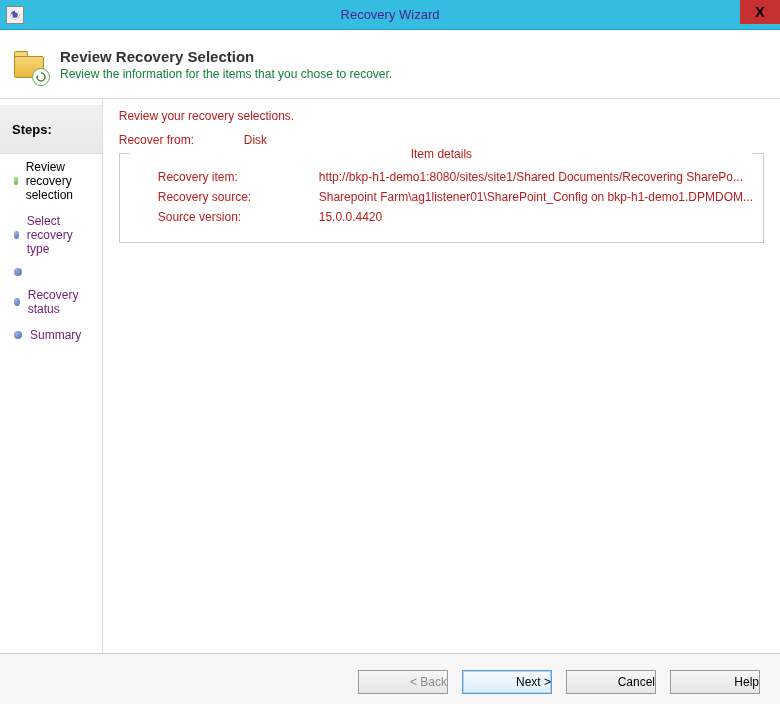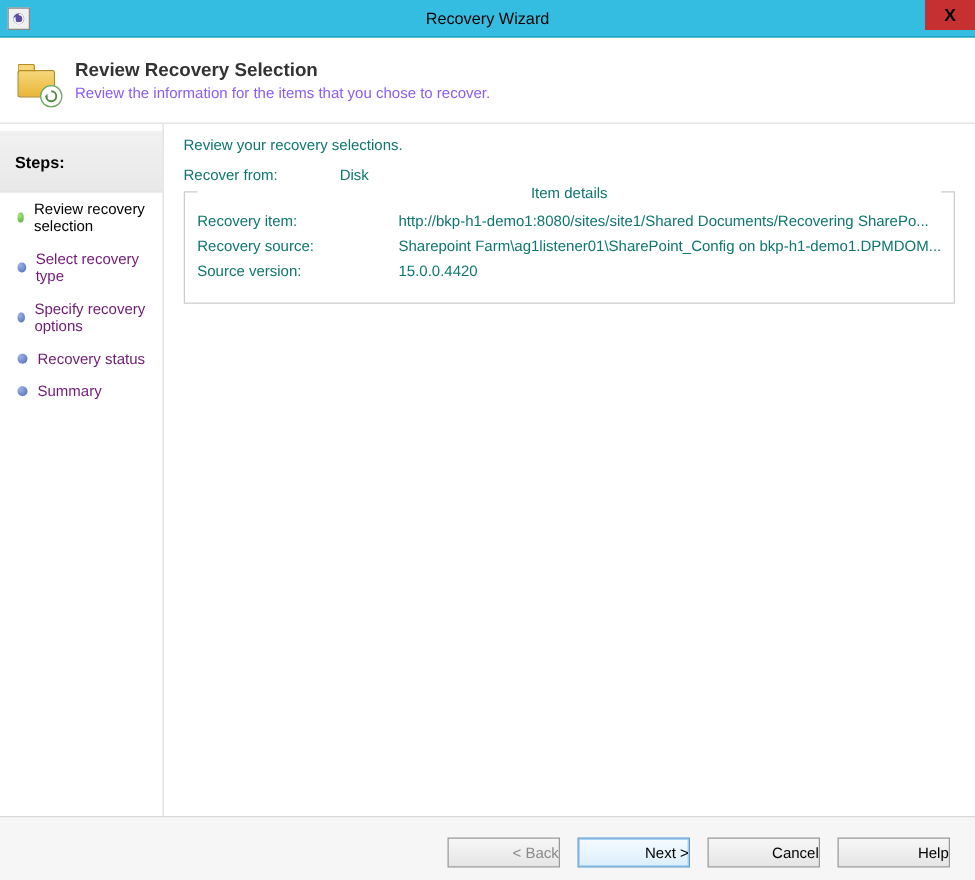--- a/index.html
+++ b/index.html
@@ -21,21 +21,21 @@
     }
     .titlebar-icon {
       width: 18px; height: 18px; margin-left: 6px;
       background: #f0f0f0;
       border: 1px solid #888;
       display: flex; align-items: center; justify-content: center;
     }
     .titlebar-icon svg { width: 14px; height: 14px; }
     .titlebar-title {
       position: absolute; left: 50%; transform: translateX(-50%);
-      color: #000000; font-size: 13px;
+      color: #4c1d95; font-size: 13px;
     }
     .titlebar-close {
       position: absolute; right: 0; top: 0;
       width: 40px; height: 24px;
       background: #c63030;
       display: flex; align-items: center; justify-content: center;
       color: #000; font-weight: bold; font-size: 14px;
       font-family: Arial, sans-serif;
     }
     .header {
@@ -66,21 +66,21 @@
     .folder-arrow {
       position: absolute; right: -2px; bottom: -2px;
       width: 18px; height: 18px; border-radius: 50%;
       background: #fff; border: 1px solid #6fa964;
       display: flex; align-items: center; justify-content: center;
     }
     .header-text h2 {
       font-size: 15px; font-weight: bold; color: #333;
     }
     .header-text p {
-      font-size: 12px; color: #8b5cf6; margin-top: 2px;
+      font-size: 12px; color: #15803d; margin-top: 2px;
     }
     .body {
       display: flex;
       height: 555px;
       border-bottom: 1px solid #ccc;
     }
     .steps {
       width: 200px;
       padding: 6px 0;
     }
@@ -103,41 +103,41 @@
     }
     .step-bullet.current {
       background: radial-gradient(circle at 30% 30%, #a7e67e, #4fa82d);
     }
     .step-label { color: #701a75; }
     .step.current .step-label { color: #000; }
     .content {
       flex: 1;
       border-left: 1px solid #ddd;
       padding: 10px 16px;
-      color: #0f766e;
+      color: #b91c1c;
     }
     .content .intro { margin-bottom: 10px; }
     .kv-row { display: flex; margin-bottom: 6px; }
     .kv-row .k { width: 125px; }
     .kv-row .v { flex: 1; overflow: hidden; text-overflow: ellipsis; white-space: nowrap; }
     .item-details {
       border: 1px solid #ccc;
       margin-top: 4px;
       padding: 2px 10px 12px 10px;
       position: relative;
     }
     .item-details legend {
       padding: 0 4px;
       font-size: 12px;
       background: #fff;
       position: relative;
       top: -9px;
       text-align: center;
     }
-    .item-details .kv-row .k { width: 161px; }
+    .item-details .kv-row .k { width: 161px; margin-left: 28px; }
     .footer {
       height: 56px;
       display: flex;
       justify-content: flex-end;
       align-items: center;
       gap: 14px;
       padding-right: 20px;
       background: #f6f6f6;
     }
     .btn {
@@ -198,21 +198,20 @@
     <div class="step current">
       <span class="step-bullet current"></span>
       <span class="step-label">Review recovery selection</span>
     </div>
     <div class="step">
       <span class="step-bullet"></span>
       <span class="step-label">Select recovery type</span>
     </div>
     <div class="step">
       <span class="step-bullet"></span>
-      <span class="step-label">Specify recovery options</span>
     </div>
     <div class="step">
       <span class="step-bullet"></span>
       <span class="step-label">Recovery status</span>
     </div>
     <div class="step">
       <span class="step-bullet"></span>
       <span class="step-label">Summary</span>
     </div>
   </div>

